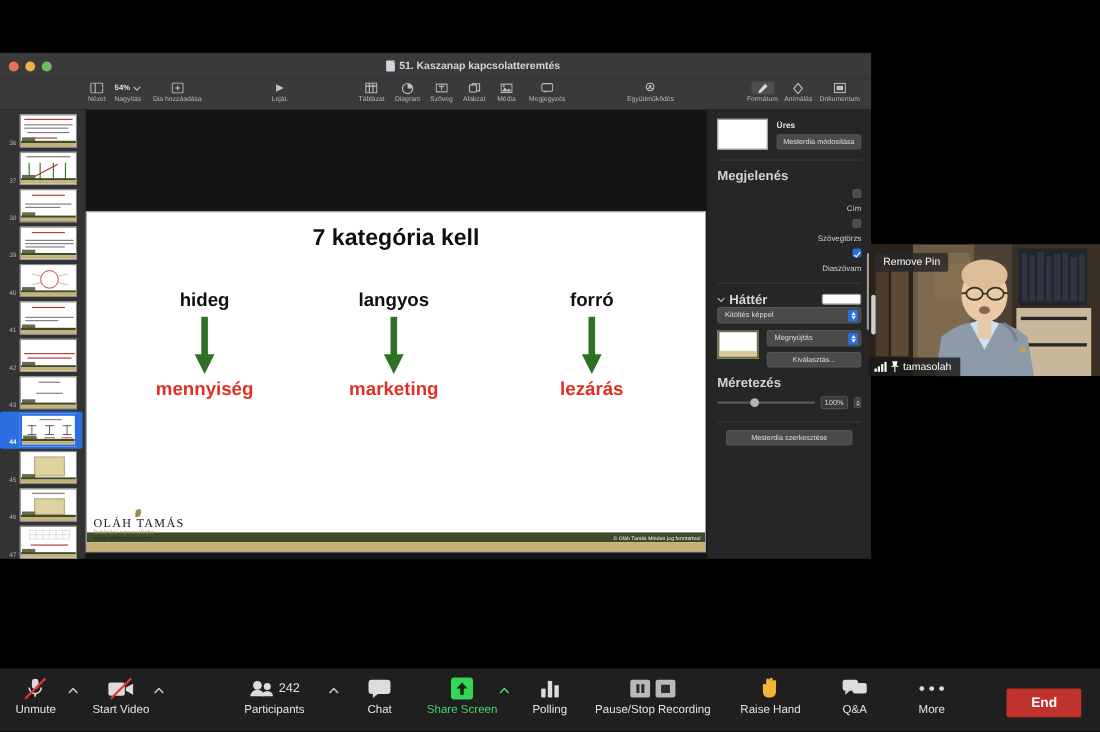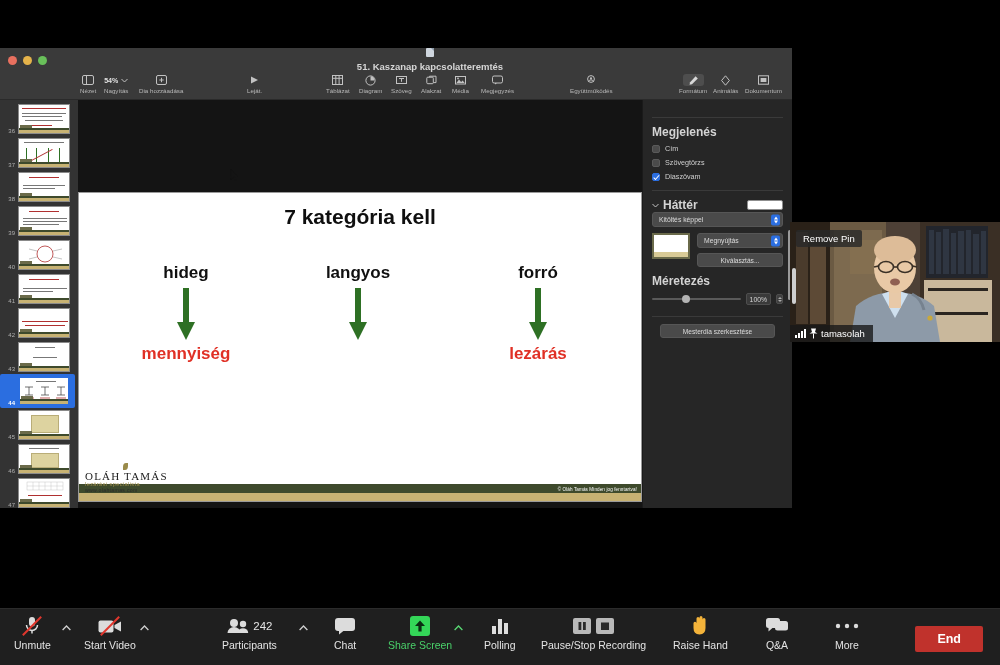--- a/index.html
+++ b/index.html
@@ -23,21 +23,21 @@
     background: #3a3a3a;
   }
   #kn-traffic { position: absolute; left: 8px; top: 8px; display: flex; gap: 6px; }
   .light { width: 9px; height: 9px; border-radius: 50%; }
   .light.red { background: #e8705f; }
   .light.yellow { background: #e5b34a; }
   .light.green { background: #69c05a; }
   #kn-doc-title {
     position: absolute; left: 0; top: 0; width: 860px; height: 24px;
     display: flex; align-items: center; justify-content: center; gap: 4px;
-    font-size: 9.5px; font-weight: bold; color: #d6d6d6; flex-direction: column;
+    font-size: 9.5px; font-weight: bold; color: #d6d6d6;
   }
   .doc-icon {
     width: 8px; height: 10px; background: #cfd6de; border-radius: 1px;
     position: relative; display: inline-block;
   }
   .doc-icon::after {
     content: ""; position: absolute; right: 0; top: 0;
     border-left: 3px solid transparent; border-top: 3px solid #8c9aa8;
   }
 
@@ -154,21 +154,21 @@
   #layout-thumb { width: 46px; height: 28px; background: #fff; border: 1px solid #9a9a9a; }
   .layout-right { flex: 1; padding-top: 1px; }
   #layout-name { font-size: 7.6px; color: #e0e0e0; font-weight: bold; margin-bottom: 4px; }
   .btn {
     background: #4a4a4a; border: 1px solid #565656; border-radius: 3px;
     color: #dcdcdc; font-size: 6.6px; padding: 2.5px 4px; text-align: center;
     cursor: default; white-space: nowrap; overflow: hidden;
   }
   .divider { height: 1px; background: #3a3a3a; margin: 9px 0 7px; }
   .sect-label { font-size: 12px; font-weight: bold; color: #d4d4d4; margin-bottom: 5px; }
-  .chk-row { display: flex; align-items: center; gap: 5px; margin-bottom: 5px; }
+  .chk-row { display: flex; align-items: flex-end; gap: 5px; margin-bottom: 5px; flex-direction: column; }
   .chk {
     width: 8px; height: 8px; border-radius: 2px; background: #4b4b4b;
     border: 1px solid #5a5a5a; flex: none;
   }
   .chk.on { background: #2b6ee0; border-color: #2b6ee0; position: relative; }
   .chk.on::after {
     content: ""; position: absolute; left: 2.2px; top: 0.6px;
     width: 2.4px; height: 4.6px; border: solid #fff;
     border-width: 0 1.2px 1.2px 0; transform: rotate(42deg);
   }
@@ -610,20 +610,21 @@
               <span class="head"></span>
             </div>
           <div class="col-foot">mennyiség</div>
         </div>
         <div class="col c2">
           <div class="col-head">langyos</div>
           <div class="arrow">
               <span class="shaft"></span>
               <span class="head"></span>
             </div>
+          <div class="col-foot">marketing</div>
         </div>
         <div class="col c3">
           <div class="col-head">forró</div>
           <div class="arrow">
               <span class="shaft"></span>
               <span class="head"></span>
             </div>
           <div class="col-foot">lezárás</div>
         </div>
 
@@ -643,20 +644,27 @@
       <div id="cursor-arrow">
         <svg width="9" height="13" viewBox="0 0 9 13">
             <path d="M0.6 0.6 L0.6 10.4 L3.1 8.1 L4.9 12 L6.4 11.3 L4.7 7.6 L7.9 7.4 Z" fill="#141414" stroke="#141414" stroke-width="0.6"></path>
           </svg>
       </div>
     </div>
 
     <div id="kn-inspector">
       <div class="insp-body">
 
+        <div class="layout-row">
+          <div id="layout-thumb"></div>
+          <div class="layout-right">
+            <div id="layout-name">Üres</div>
+            <div class="btn">Mesterdia módosítása</div>
+          </div>
+        </div>
 
         <div class="divider"></div>
 
         <div class="sect-label">Megjelenés</div>
 
         <div class="chk-row">
           <span class="chk"></span>
           <span class="chk-lbl">Cím</span>
         </div>
         <div class="chk-row">

